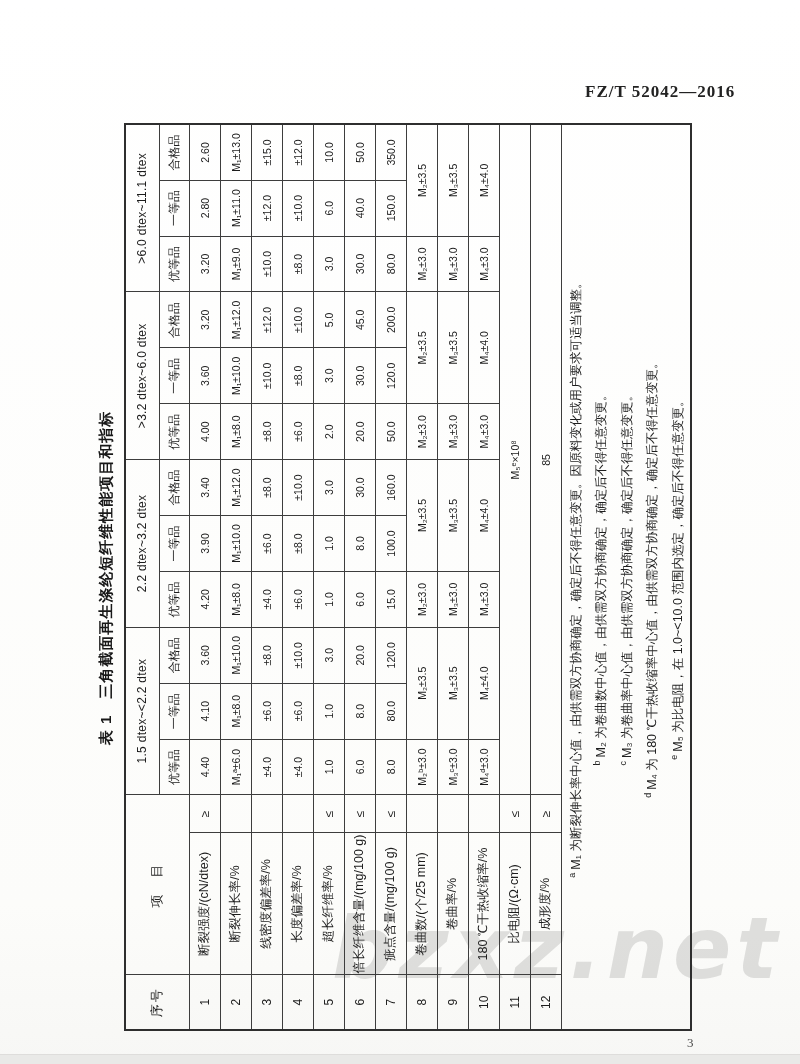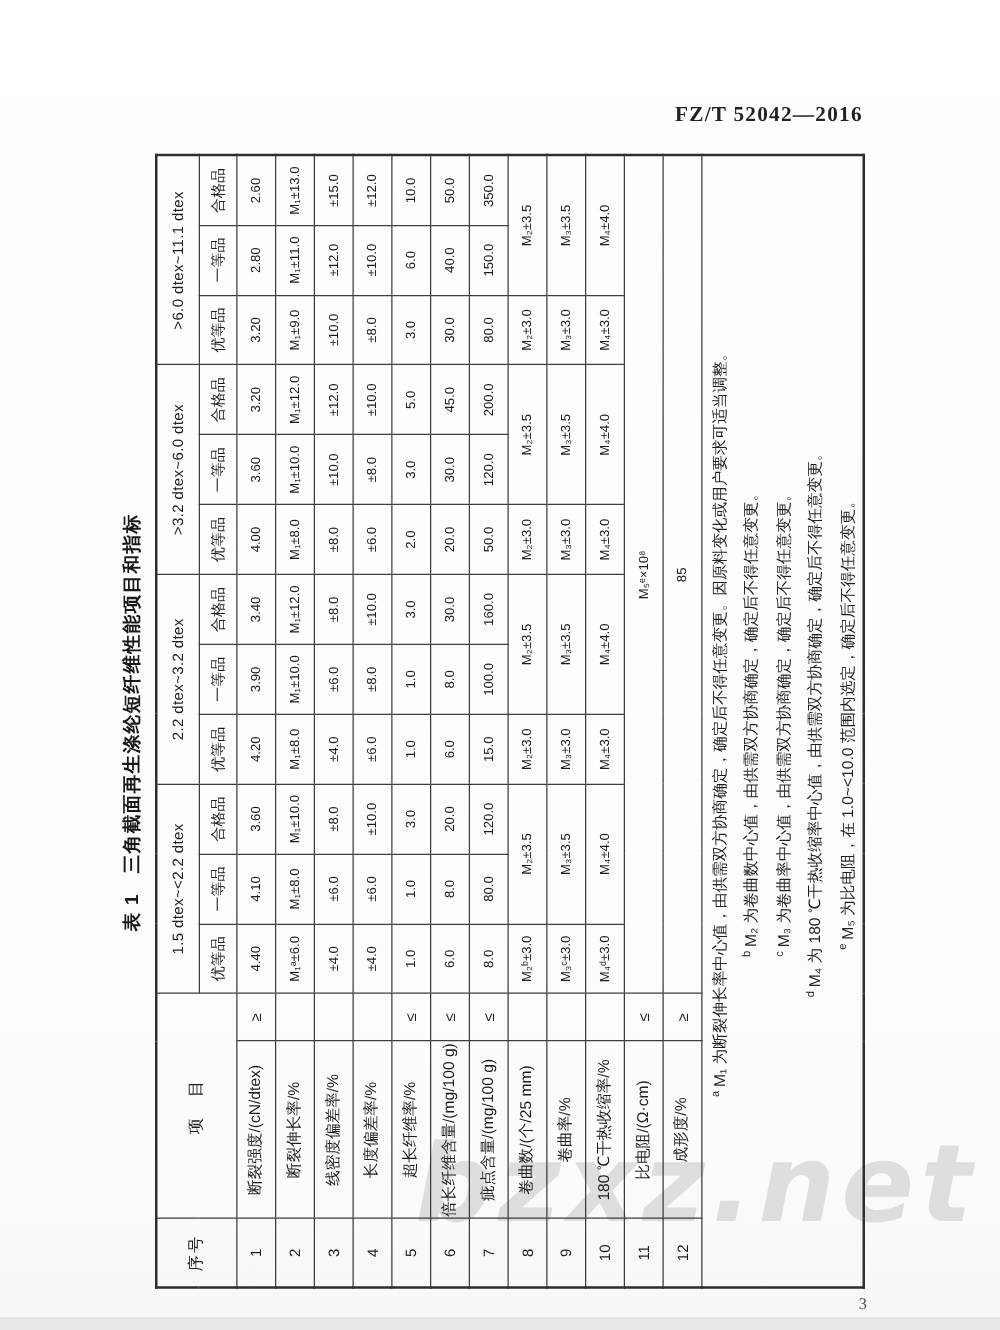--- a/index.html
+++ b/index.html
@@ -11,21 +11,21 @@
   }
   .page{
     position:absolute;inset:0;
     background:linear-gradient(180deg,#ffffff 0%,#fcfcfa 85%,#f7f7f5 100%);
   }
   .scan-edge-bottom{
     position:absolute;left:0;top:1054px;width:800px;height:10px;
     background:#e9e9e7;border-top:1px solid #dedddb;
   }
   .docnum{
-    position:absolute;left:540px;top:82px;
+    position:absolute;left:585px;top:82px;
     font-family:"Liberation Serif",serif;
     font-weight:bold;font-size:17px;letter-spacing:1px;color:#222;
   }
   .pagenum{
     position:absolute;left:687px;top:1035px;
     font-size:13px;color:#4a4a4a;
     font-family:"Liberation Serif",serif;
   }
   .watermark{
     position:absolute;left:332px;top:898px;z-index:1;

